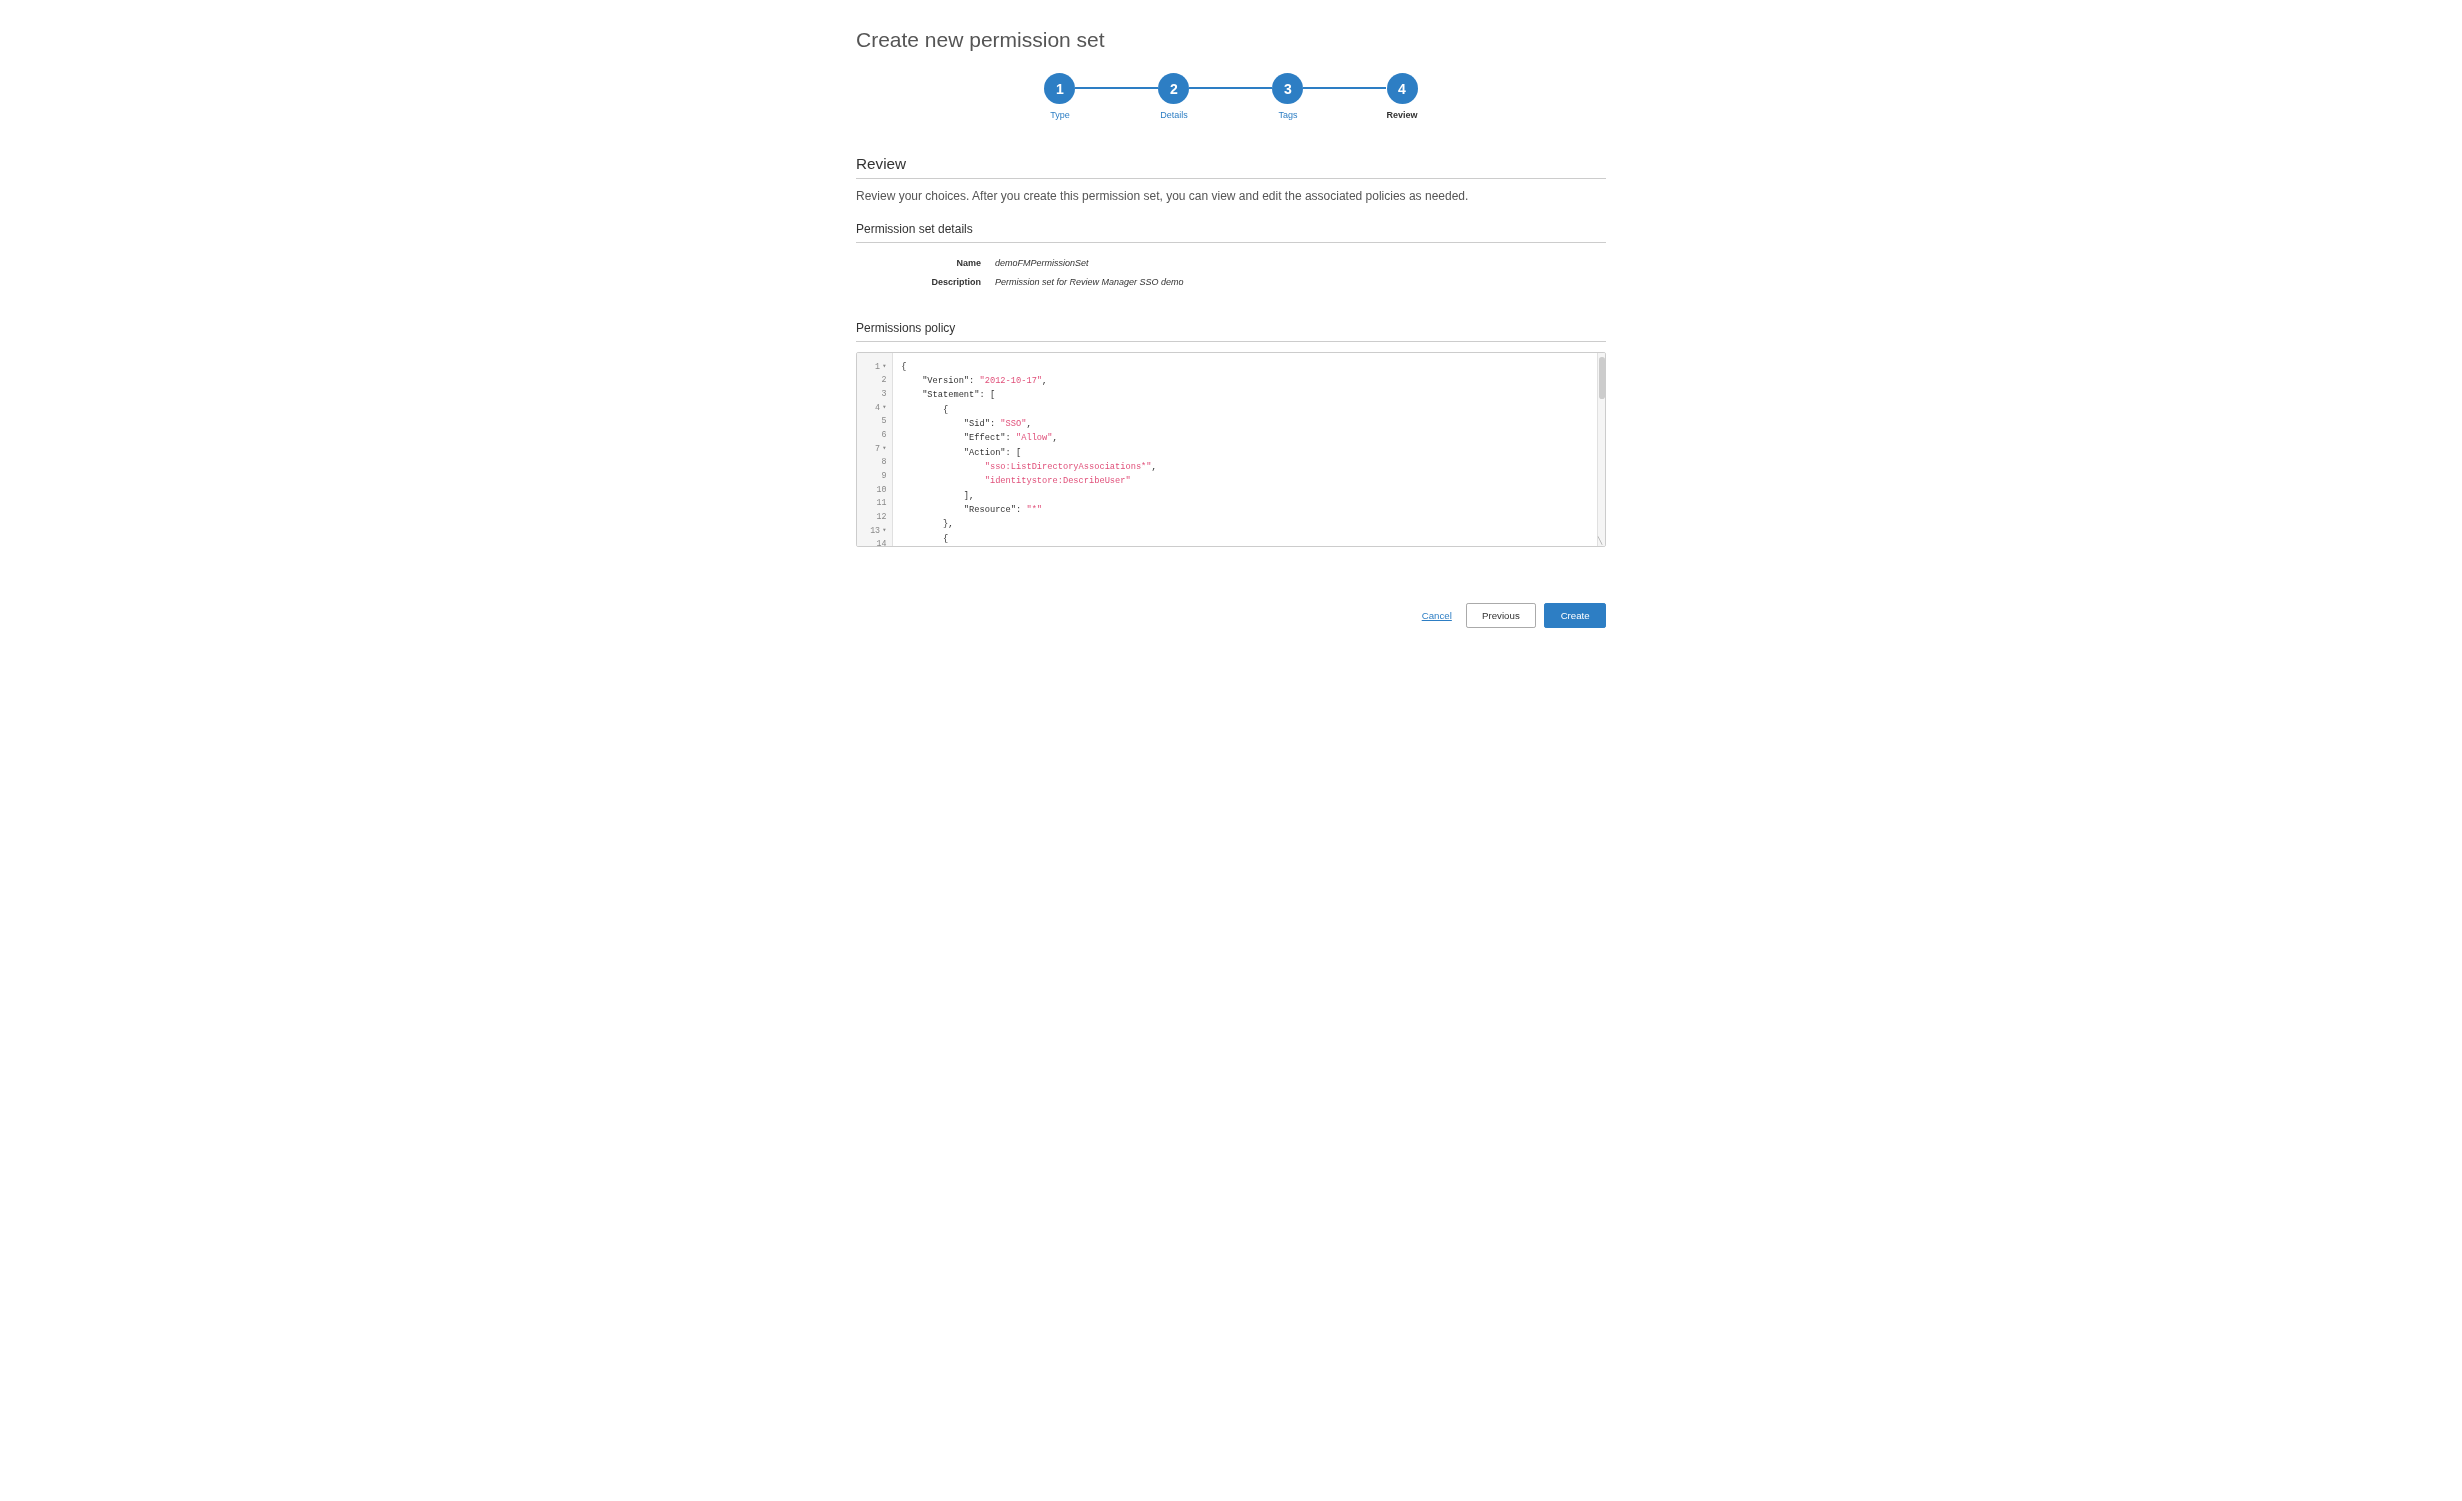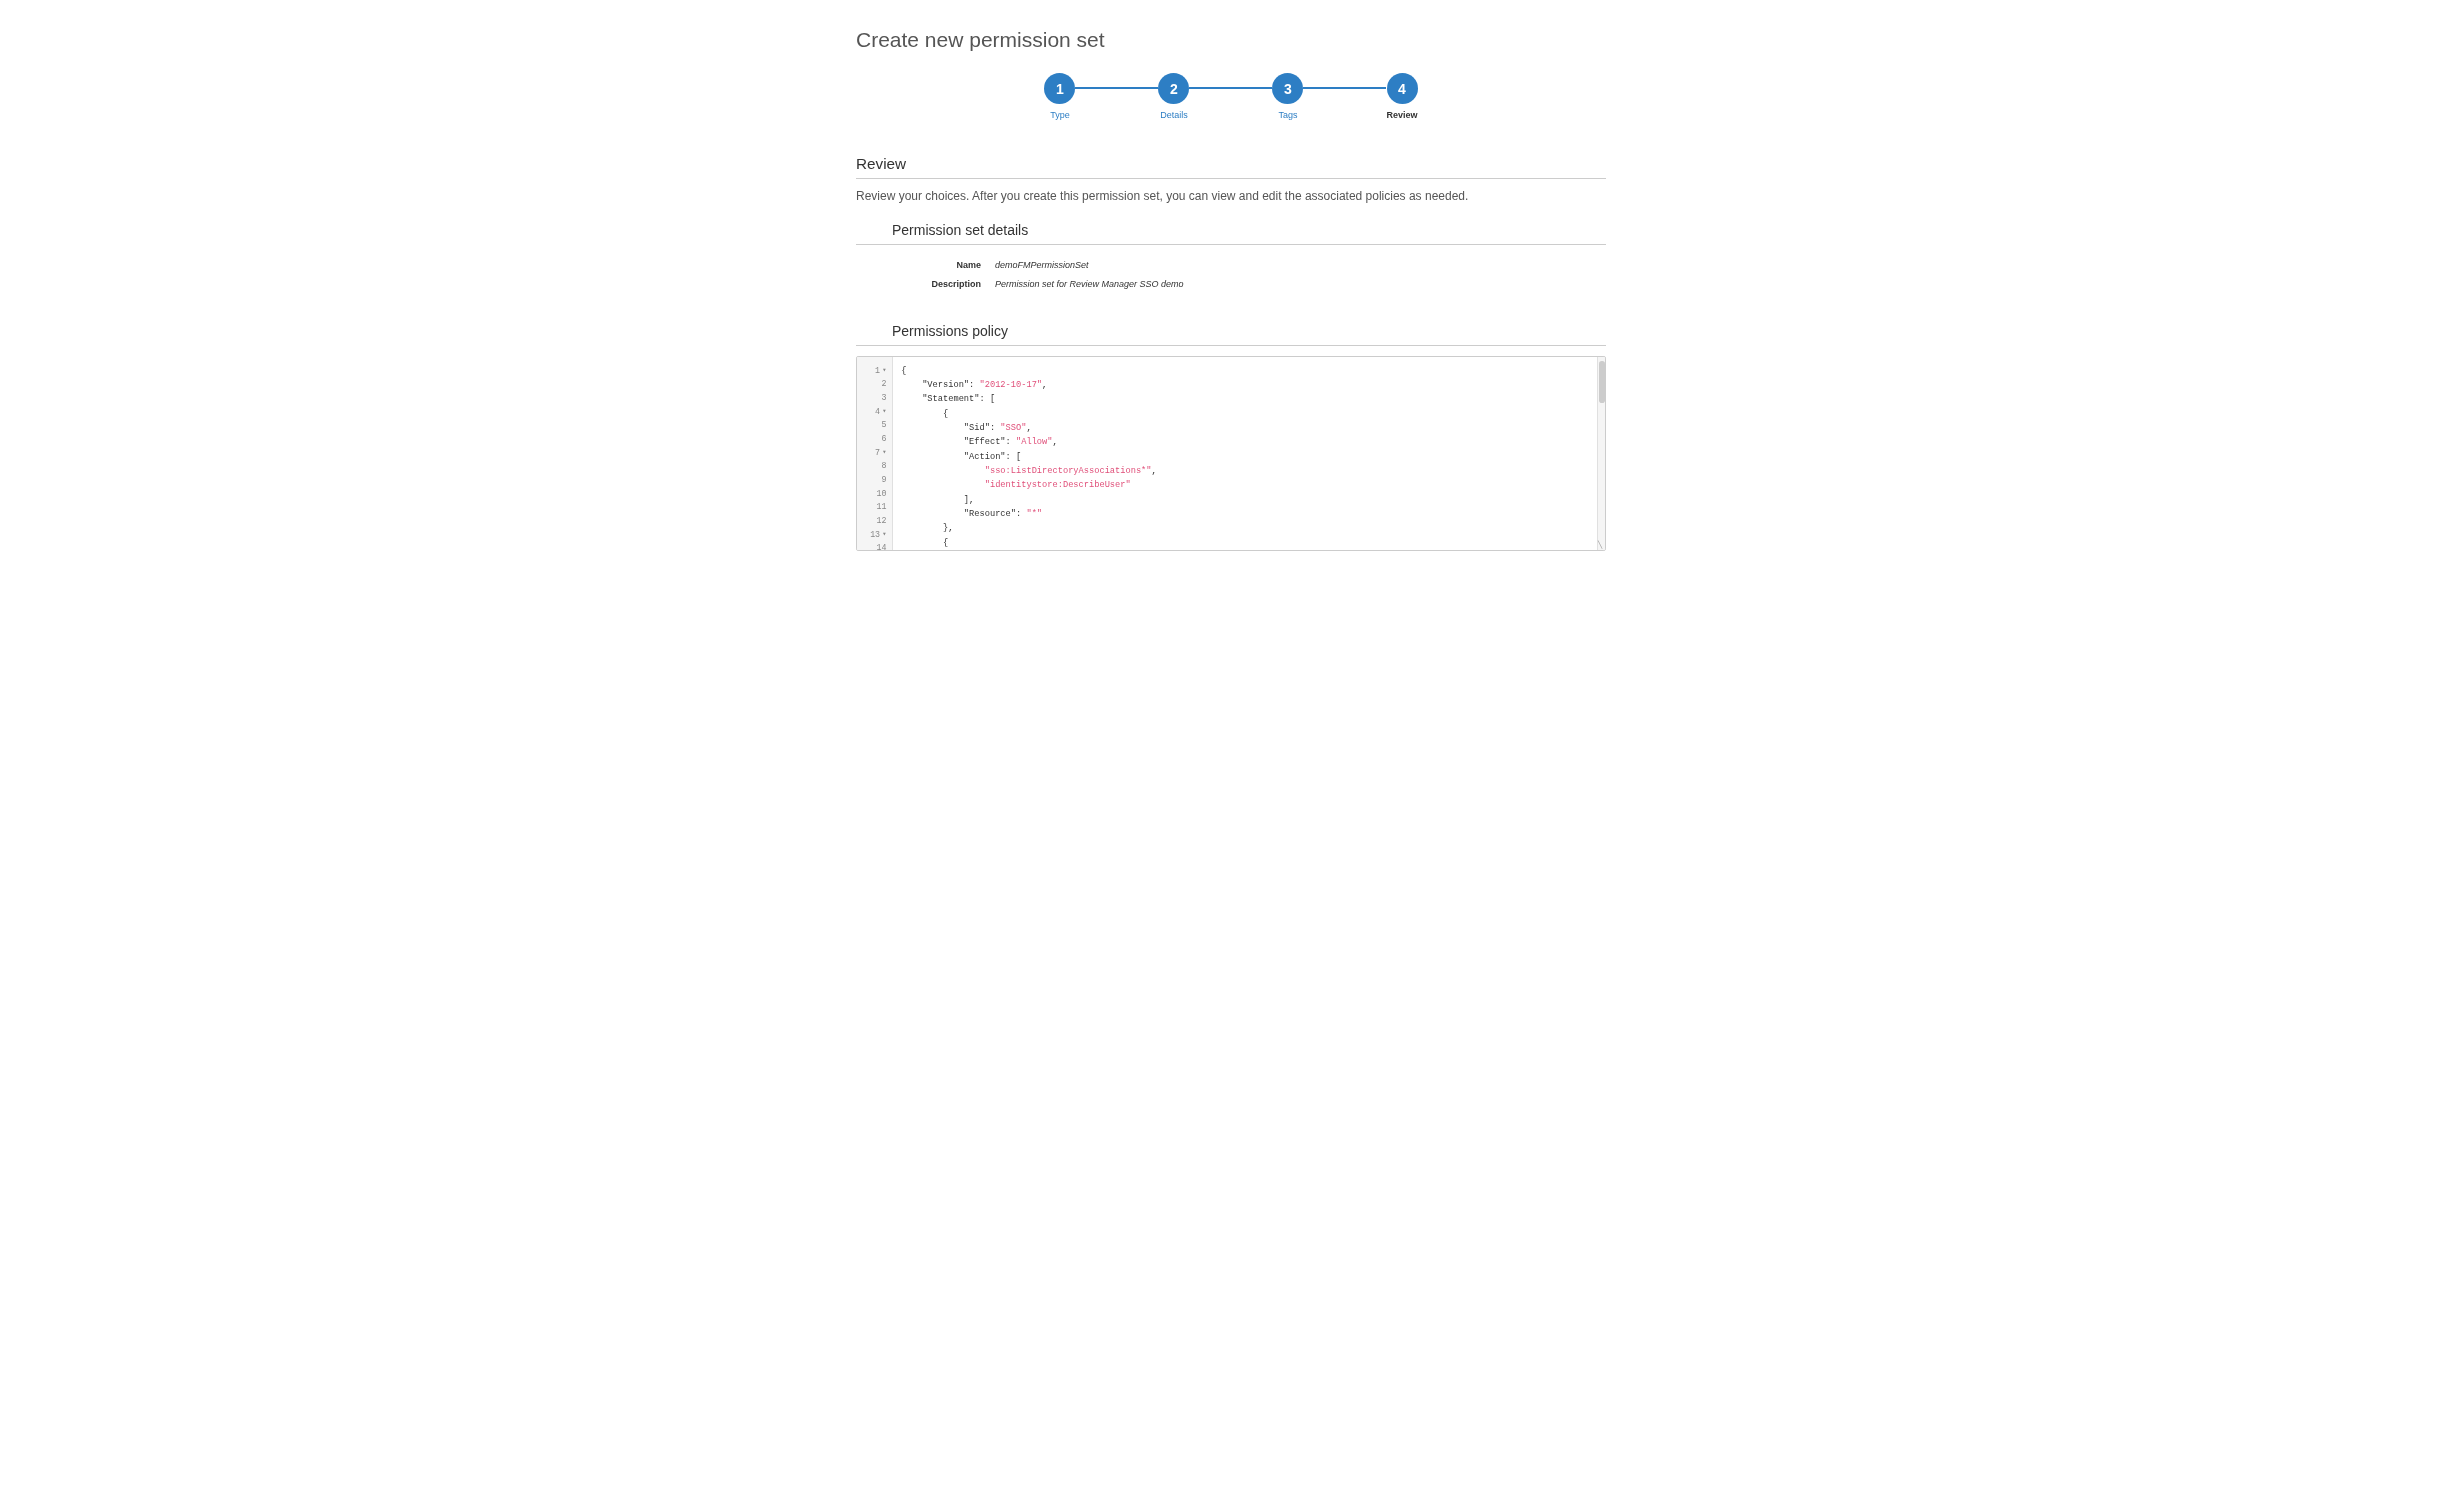--- a/index.html
+++ b/index.html
@@ -76,26 +76,25 @@
       border-top: 0.7px solid #ccc;
       margin-bottom: 9.7px;
     }
     .section-desc {
       font-size: 12px;
       color: #555;
       margin-bottom: 19.5px;
     }
     
     .subsection-title {
-      font-size: 14px;
+      font-size: 12px;
       font-weight: 500;
       color: #333;
       margin-bottom: 5.6px;
       margin-top: 7px;
-      margin-left: 36px;
     }
     .details-table {
       width: 100%;
       border-collapse: collapse;
       margin-bottom: 29px;
     }
     .details-table tr td {
       padding: 4.9px 8.3px 4.9px 0;
       vertical-align: top;
     }
@@ -349,15 +348,20 @@
       <div class="code-line">        },</div>
       <div class="code-line">        {</div>
 
     </div>
     <div class="scrollbar-area">
       <div class="scrollbar-thumb"></div>
     </div>
     <div class="resize-handle">╲</div>
   </div>
 
+  <div class="footer-buttons">
+    <button class="btn btn-link">Cancel</button>
+    <button class="btn btn-secondary">Previous</button>
+    <button class="btn btn-primary">Create</button>
+  </div>
 
 </div>
 
 
 </body></html>

